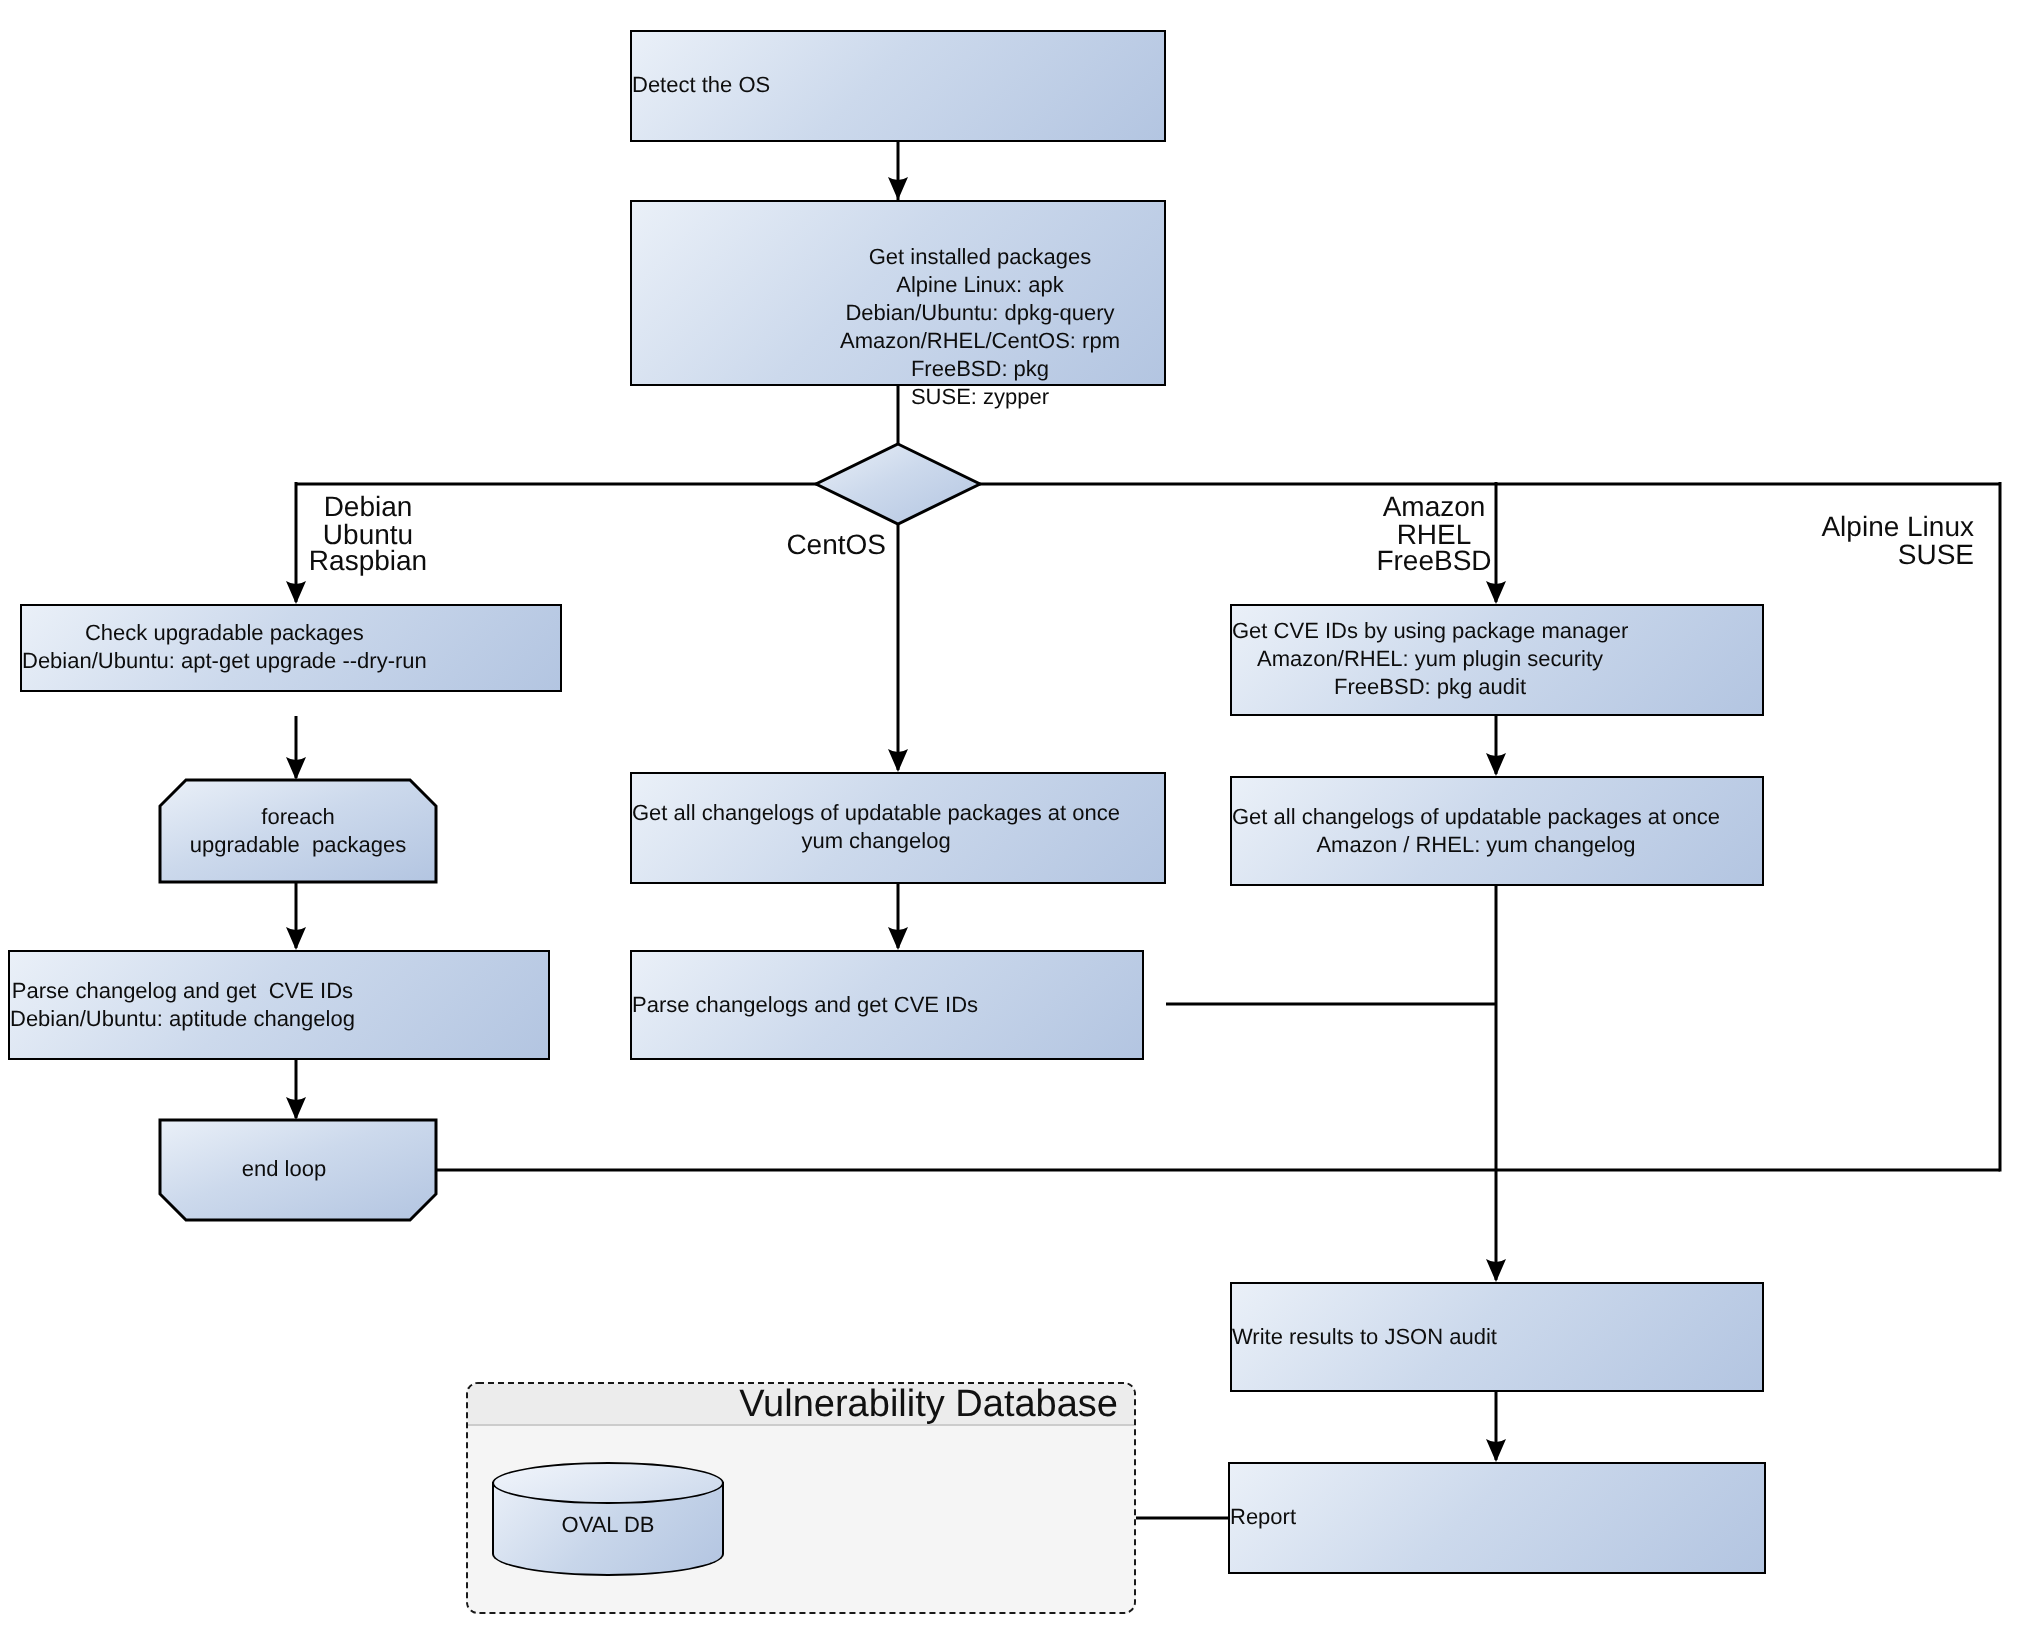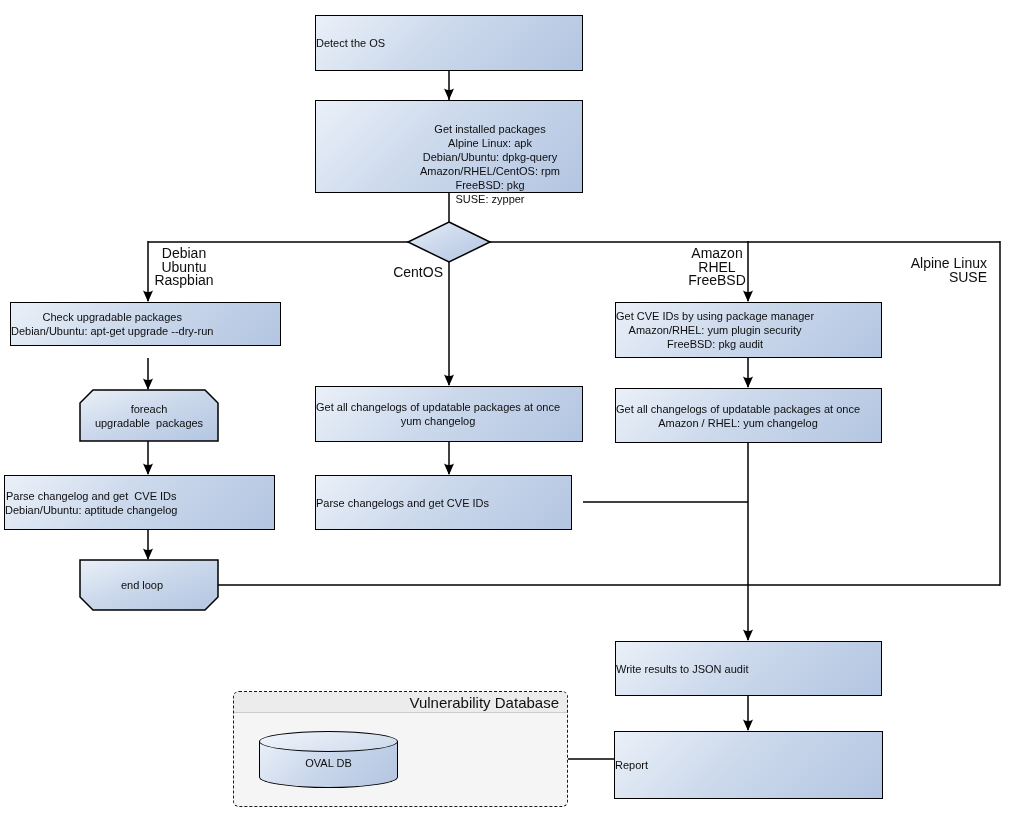--- a/index.html
+++ b/index.html
@@ -32,21 +32,21 @@
   .label.right{text-align:right;}
   .group{
     position:absolute;z-index:1;box-sizing:border-box;
     left:233px;top:691px;width:335px;height:116px;
     background:#f5f5f5;border:1.5px dashed #1a1a1a;border-radius:6px;
   }
   .group-header{
     position:absolute;left:0;top:0;right:0;height:21px;
     background:#ececec;border-bottom:1px solid #cccccc;border-radius:5px 5px 0 0;
     text-align:right;padding-right:8px;box-sizing:border-box;
-    font-size:15px;line-height:21px;color:#111;
+    font-size:19px;line-height:21px;color:#111;
   }
   .cylinder{position:absolute;z-index:2;}
   .cyl-body{
     position:absolute;left:0;right:0;top:10px;bottom:0;box-sizing:border-box;
     border:1.5px solid #000;border-top:none;
     border-radius:0 0 50% 50% / 0 0 11px 11px;
     background:linear-gradient(135deg,#e9eff8 0%,#c8d6ea 50%,#b3c5e1 100%);
   }
   .cyl-top{
     position:absolute;left:0;right:0;top:0;height:21px;box-sizing:border-box;
@@ -161,38 +161,38 @@
 
   <div class="box" style="left:615px;top:388px;width:267px;height:55px">
     <span class="t">Get all changelogs of updatable packages at once
 Amazon / RHEL: yum changelog</span>
   </div>
 
   <div class="box" style="left:615px;top:641px;width:267px;height:55px">
     <span class="t">Write results to JSON audit</span>
   </div>
 
-  <div class="box" style="left:614px;top:731px;width:269px;height:68px">
+  <div class="box" style="left:614px;top:731px;width:269px;height:56px">
     <span class="t">Report</span>
   </div>
 
   <div class="label center" style="left:154px;top:247px;width:60px">Debian
 Ubuntu
 Raspbian</div>
   <div class="label right" style="left:383px;top:266px;width:60px">CentOS</div>
   <div class="label center" style="left:686px;top:247px;width:62px">Amazon
 RHEL
 FreeBSD</div>
   <div class="label right" style="left:890px;top:257px;width:97px">Alpine Linux
 SUSE</div>
 
   <div class="group">
     <div class="group-header">Vulnerability Database</div>
 
-    <div class="cylinder" style="left:25px;top:39px;width:139px;height:57px">
+    <div class="cylinder" style="left:12px;top:39px;width:116px;height:57px">
       <div class="cyl-body"></div>
       <div class="cyl-top"></div>
       <div class="cyl-label">OVAL DB</div>
     </div>
 
   </div>
 
 </div>
 
 </body></html>

